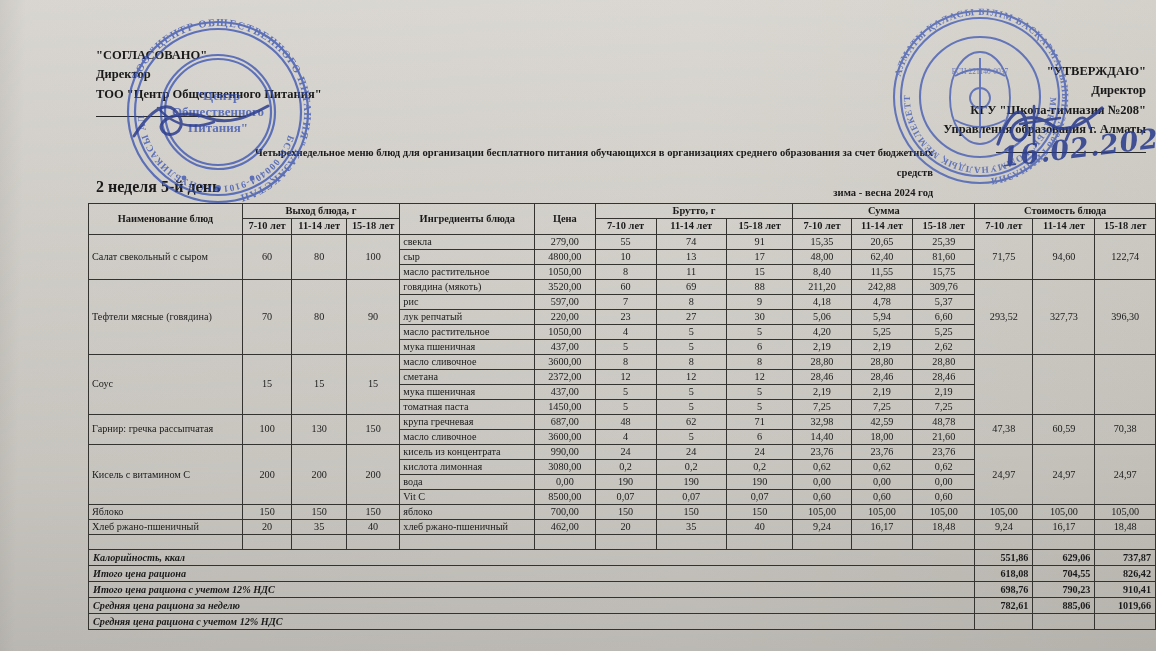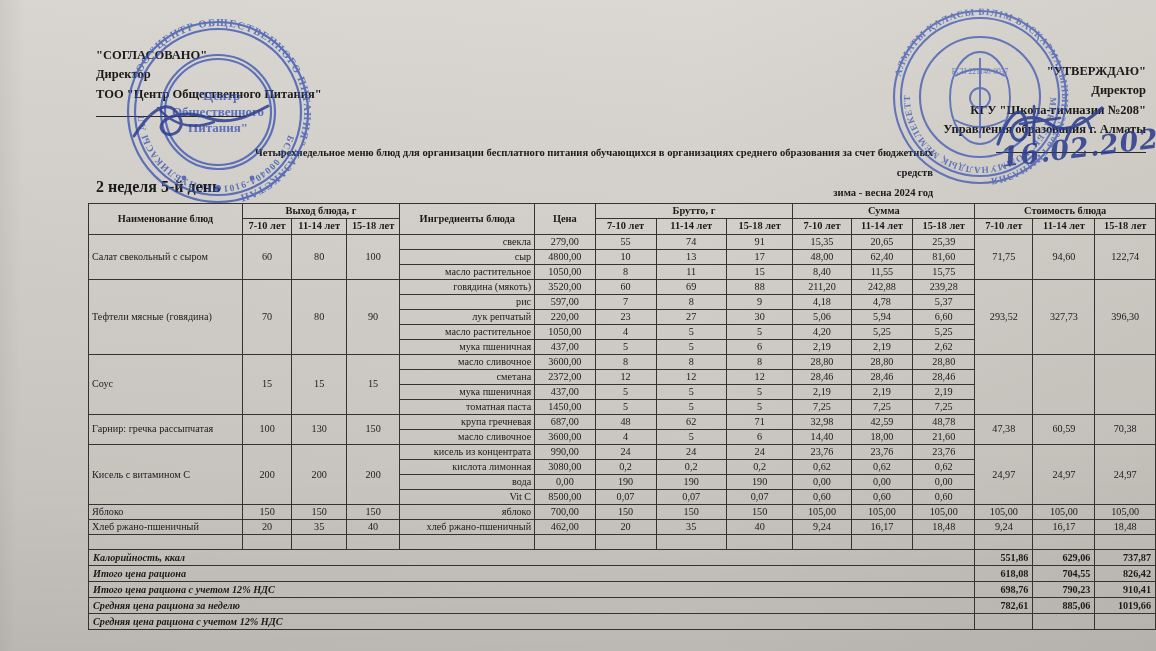--- a/index.html
+++ b/index.html
@@ -77,21 +77,21 @@
     height:15px;
     box-sizing:border-box;
   }
   table.menu th{
     font-weight:bold;text-align:center;font-size:10.4px;
   }
   th.grouphead{font-size:11px;}
   td.num{text-align:center;}
   td.price{text-align:center;}
   td.name{text-align:left;padding-left:4px;margin-left:36px;}
-  td.ingr{text-align:right;padding-left:4px;}
+  td.ingr{text-align:left;padding-left:4px;}
   td.cost{text-align:center;}
   tr.sumrow td{font-weight:bold;font-style:italic;text-align:left;padding-left:4px;height:16px;}
   tr.sumrow td.v{text-align:right;font-style:normal;padding-right:4px;}
   .blank{}
 </style>
 </head>
 <body>
 
 <div id="paper"></div>
 
@@ -279,21 +279,21 @@
           <td class="num" rowspan="5">70</td>
           <td class="num" rowspan="5">80</td>
           <td class="num" rowspan="5">90</td>
           <td class="ingr">говядина (мякоть)</td>
           <td class="price">3520,00</td>
           <td class="num">60</td>
           <td class="num">69</td>
           <td class="num">88</td>
           <td class="num">211,20</td>
           <td class="num">242,88</td>
-          <td class="num">239,28</td>
+          <td class="num">309,76</td>
           <td class="cost" rowspan="5">293,52</td>
           <td class="cost" rowspan="5">327,73</td>
           <td class="cost" rowspan="5">396,30</td>
         </tr>
         <tr>
           <td class="ingr">рис</td>
           <td class="price">597,00</td>
           <td class="num">7</td>
           <td class="num">8</td>
           <td class="num">9</td>

